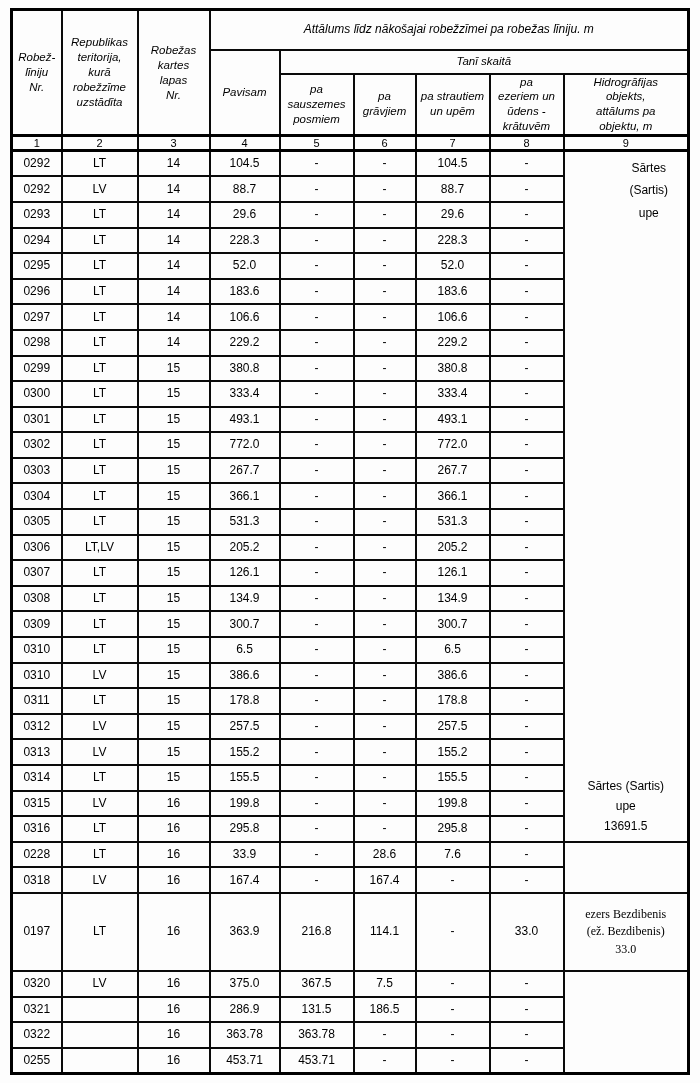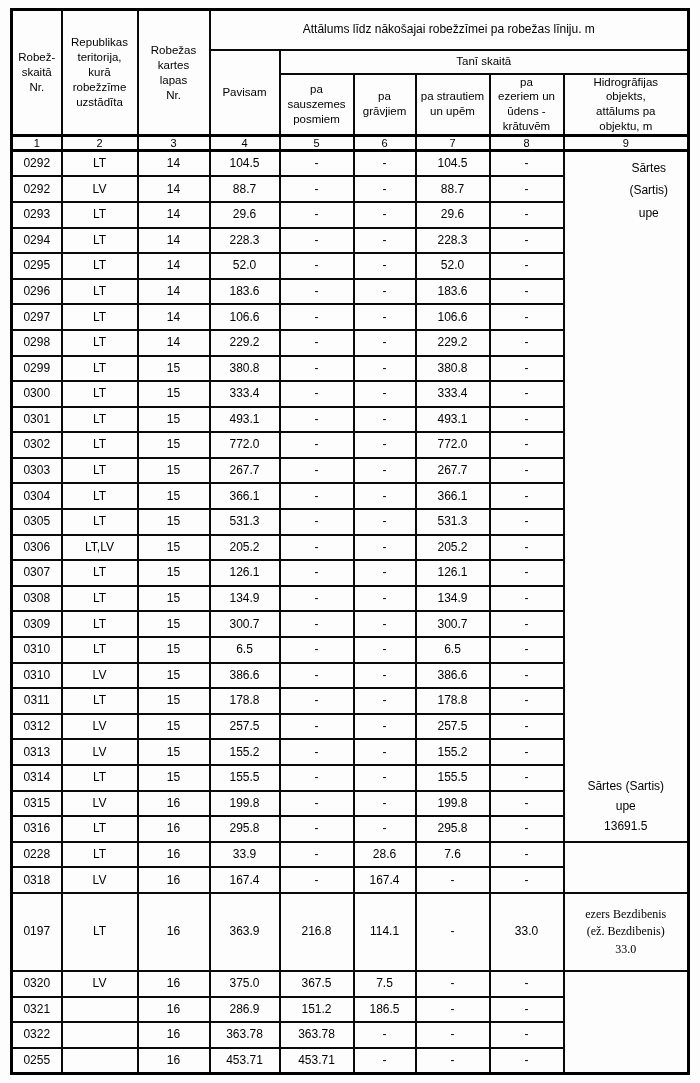--- a/index.html
+++ b/index.html
@@ -30,20 +30,21 @@
     padding: 0 2px;
     text-align: center;
     vertical-align: middle;
     font-weight: normal;
     overflow: hidden;
   }
   thead th {
     font-size: 11.5px;
     line-height: 1.3;
     white-space: pre-line;
+    font-style: italic;
   }
   th.banner { font-size: 12px; }
   tr.hr1 { height: 40px; }
   tr.hr2 { height: 24px; }
   tr.hr3 { height: 60px; }
   tr.numrow { height: 15px; }
   tr.numrow td {
     border-top: 3px solid #000;
     border-bottom: 3px solid #000;
     font-size: 11px;
@@ -91,21 +92,21 @@
       <col style="width:70px">
       <col style="width:74px">
       <col style="width:62px">
       <col style="width:74px">
       <col style="width:74px">
       <col style="width:125px">
     </colgroup>
     <thead>
       <tr class="hr1">
         <th rowspan="3">Robež-
-skaitā
+līniju
 Nr.</th>
         <th rowspan="3">Republikas
 teritorija,
 kurā
 robežzīme
 uzstādīta</th>
         <th rowspan="3">Robežas
 kartes
 lapas
 Nr.</th>
@@ -462,21 +463,21 @@
           <td>7.5</td>
           <td>-</td>
           <td>-</td>
           <td rowspan="4" class="hydro hydro-mid"></td>
         </tr>
         <tr>
           <td>0321</td>
           <td></td>
           <td>16</td>
           <td>286.9</td>
-          <td>151.2</td>
+          <td>131.5</td>
           <td>186.5</td>
           <td>-</td>
           <td>-</td>
         </tr>
         <tr>
           <td>0322</td>
           <td></td>
           <td>16</td>
           <td>363.78</td>
           <td>363.78</td>

